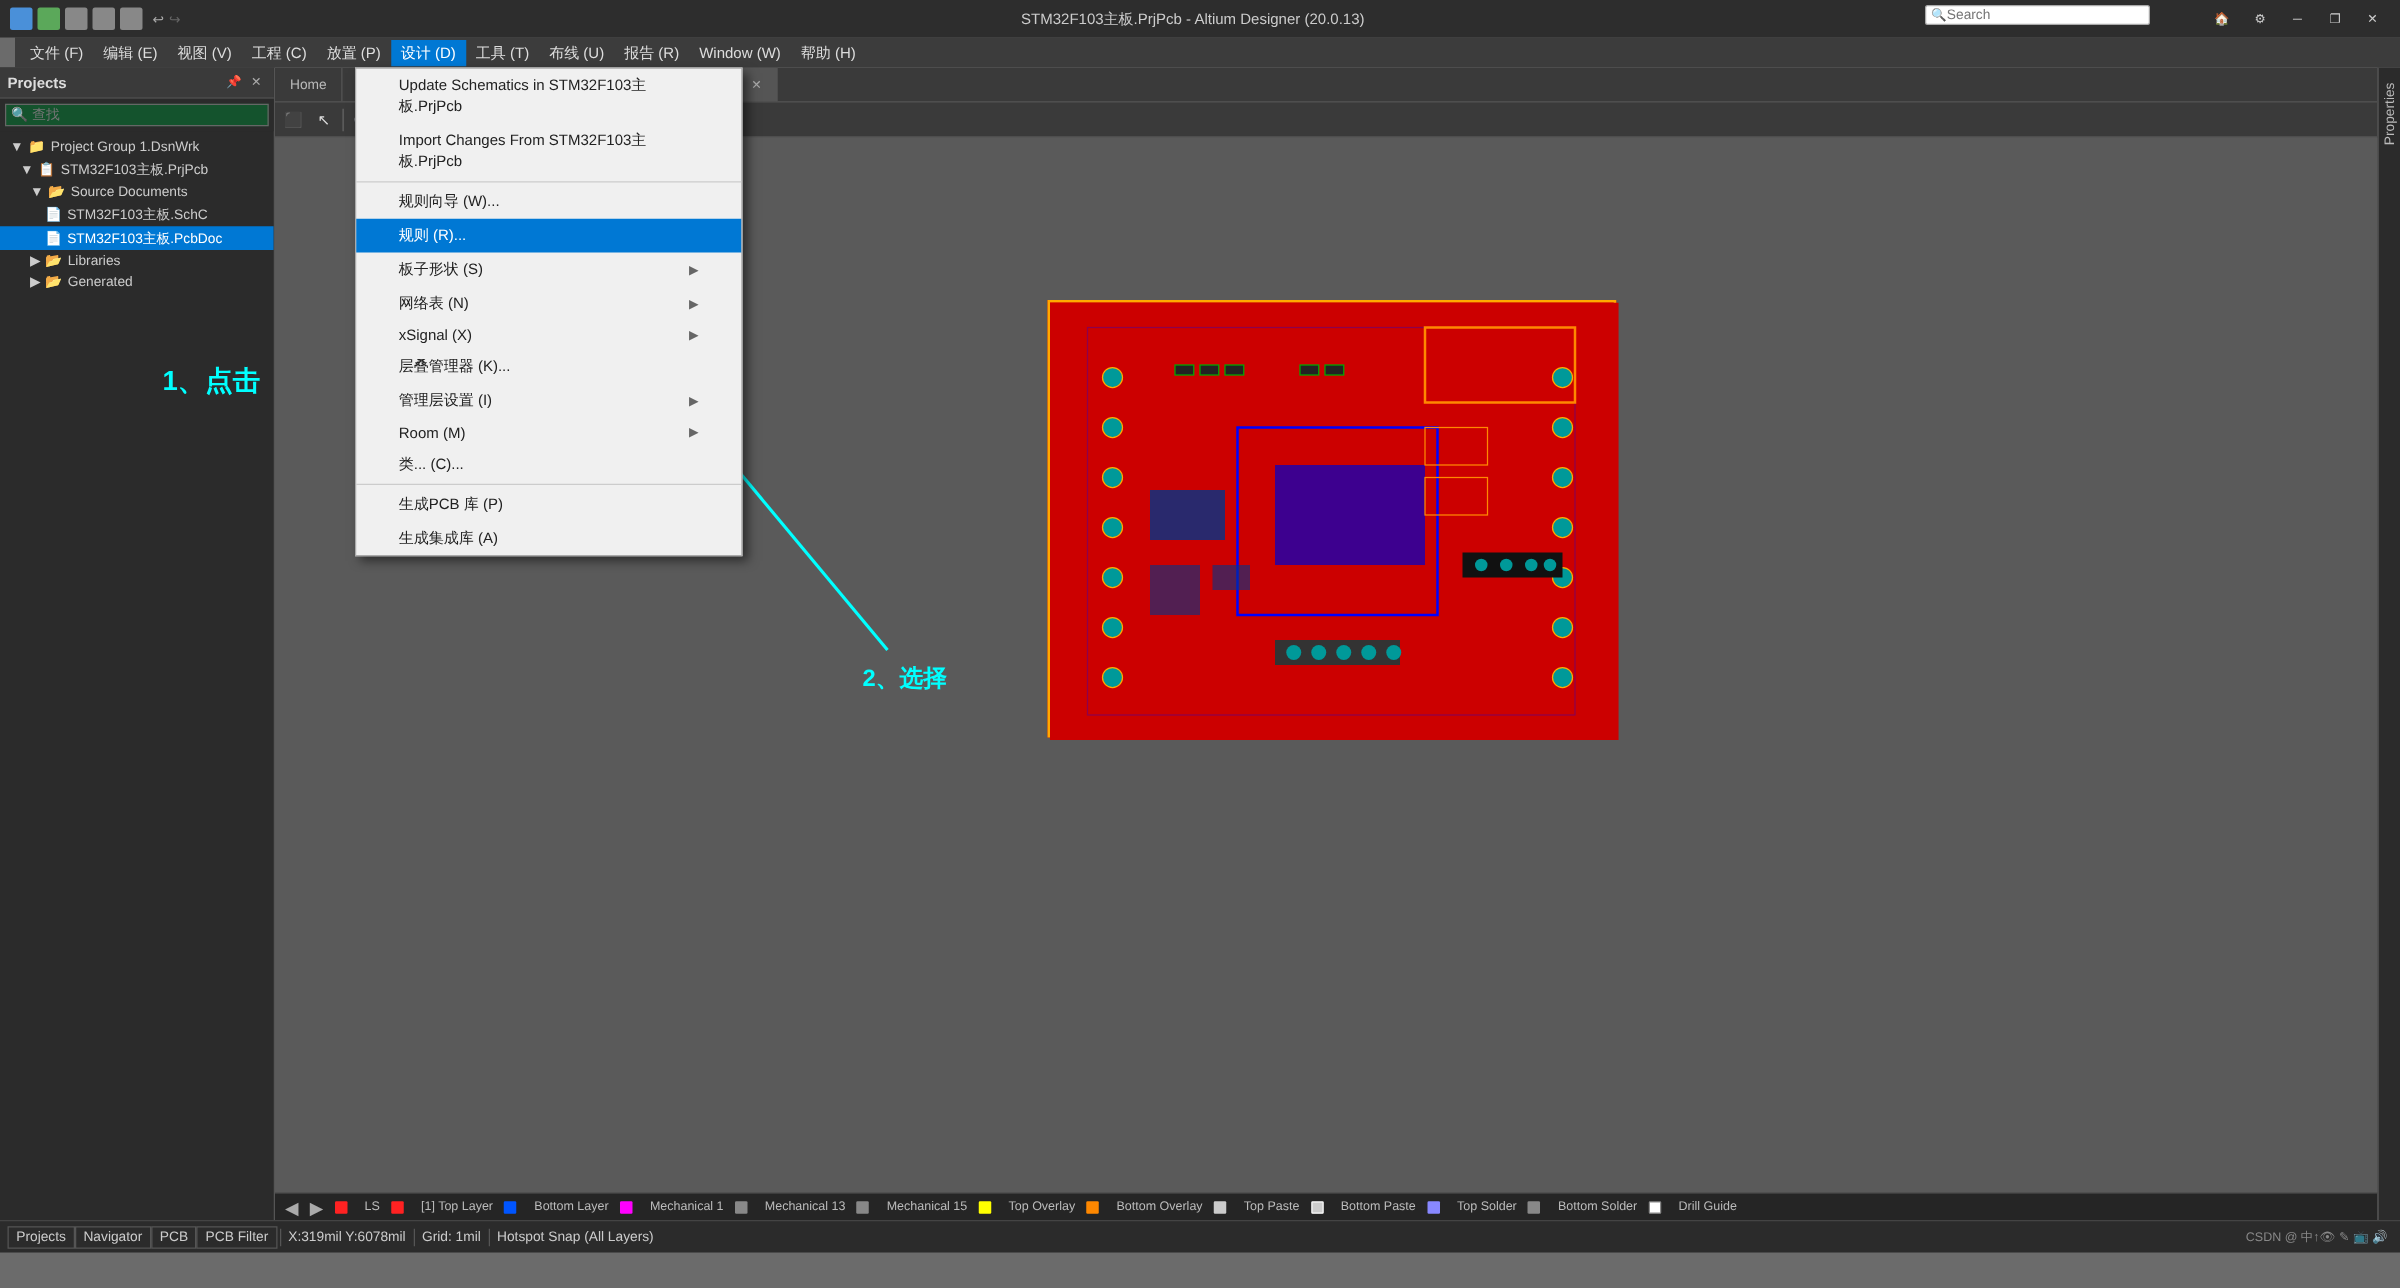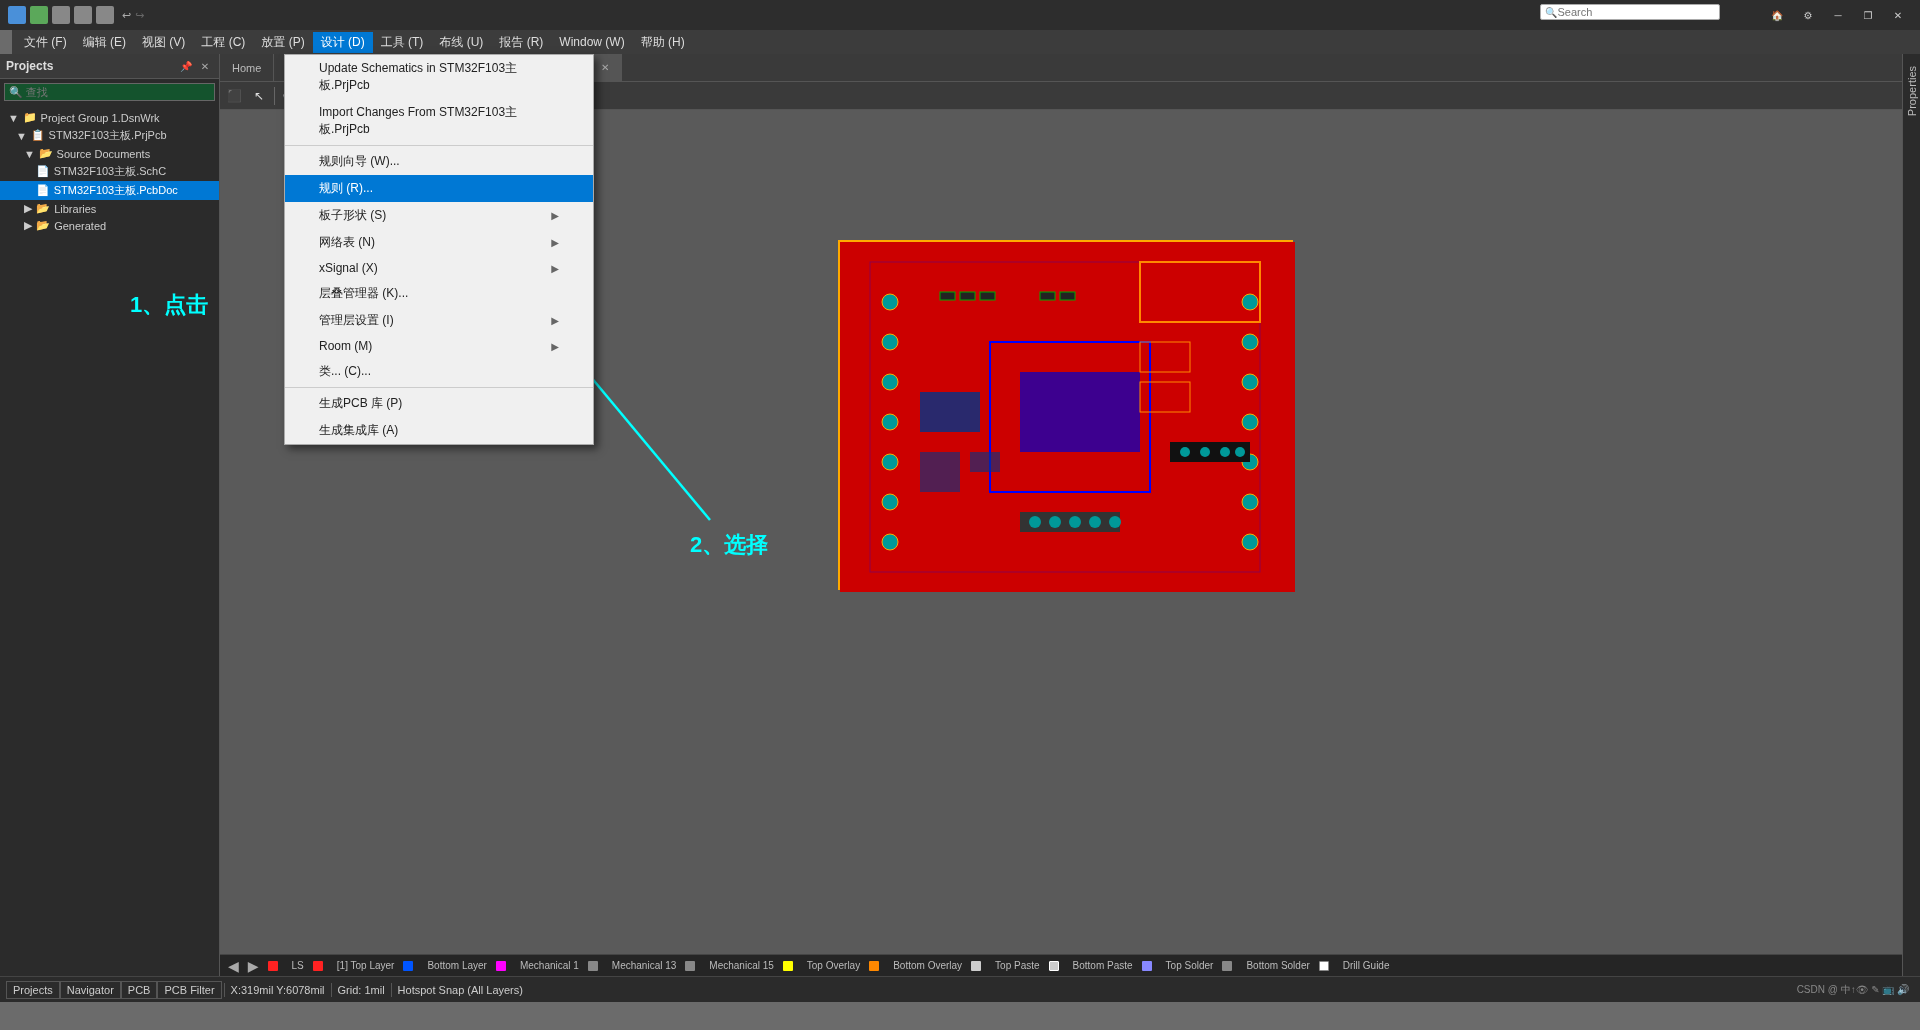--- a/index.html
+++ b/index.html
@@ -161,20 +161,21 @@
 <div id="titlebar">
   <div class="app-icons">
     <div class="app-icon" style="background:#4a90d9;"></div>
     <div class="app-icon" style="background:#5ba85a;"></div>
     <div class="app-icon" style="background:#888;"></div>
     <div class="app-icon" style="background:#888;"></div>
     <div class="app-icon" style="background:#888;"></div>
     <span style="font-size:11px;color:#aaa;margin-left:4px;">↩</span>
     <span style="font-size:11px;color:#666;">↪</span>
   </div>
+  <div class="title">STM32F103主板.PrjPcb - Altium Designer (20.0.13)</div>
   <div id="search-bar">
     <span class="search-icon">🔍</span>
     <input type="text" placeholder="Search" style="">
   </div>
   <div class="win-controls">
     <div class="win-btn">🏠</div>
     <div class="win-btn">⚙</div>
     <div class="win-btn">─</div>
     <div class="win-btn">❐</div>
     <div class="win-btn close">✕</div>
@@ -335,21 +336,21 @@
           <rect x="220" y="50" width="15" height="8" fill="#222" stroke="#00aa00" stroke-width="1"></rect>
 
           <rect x="330" y="200" width="80" height="20" fill="#111"></rect>
           <circle cx="345" cy="210" r="5" fill="#009999"></circle>
           <circle cx="365" cy="210" r="5" fill="#009999"></circle>
           <circle cx="385" cy="210" r="5" fill="#009999"></circle>
           <circle cx="400" cy="210" r="5" fill="#009999"></circle>
         </svg>
       </div>
 
-      <div style="position:absolute;left:470px;top:420px;color:#00ffff;font-size:22px;font-weight:bold;pointer-events:none;z-index:50;">2、选择</div>
+      <div style="position:absolute;left:470px;top:420px;color:#00ffff;font-size:19px;font-weight:bold;pointer-events:none;z-index:50;">2、选择</div>
 
       <svg style="position:absolute;top:0;left:0;width:100%;height:100%;pointer-events:none;z-index:60;">
 
         <line x1="160" y1="280" x2="80" y2="50" stroke="#00ffff" stroke-width="2.5"></line>
         <polygon points="75,42 85,58 70,55" fill="#00ffff"></polygon>
 
         <line x1="490" y1="410" x2="240" y2="110" stroke="#00ffff" stroke-width="2.5"></line>
         <polygon points="232,104 248,108 238,118" fill="#00ffff"></polygon>
       </svg>
     </div>

